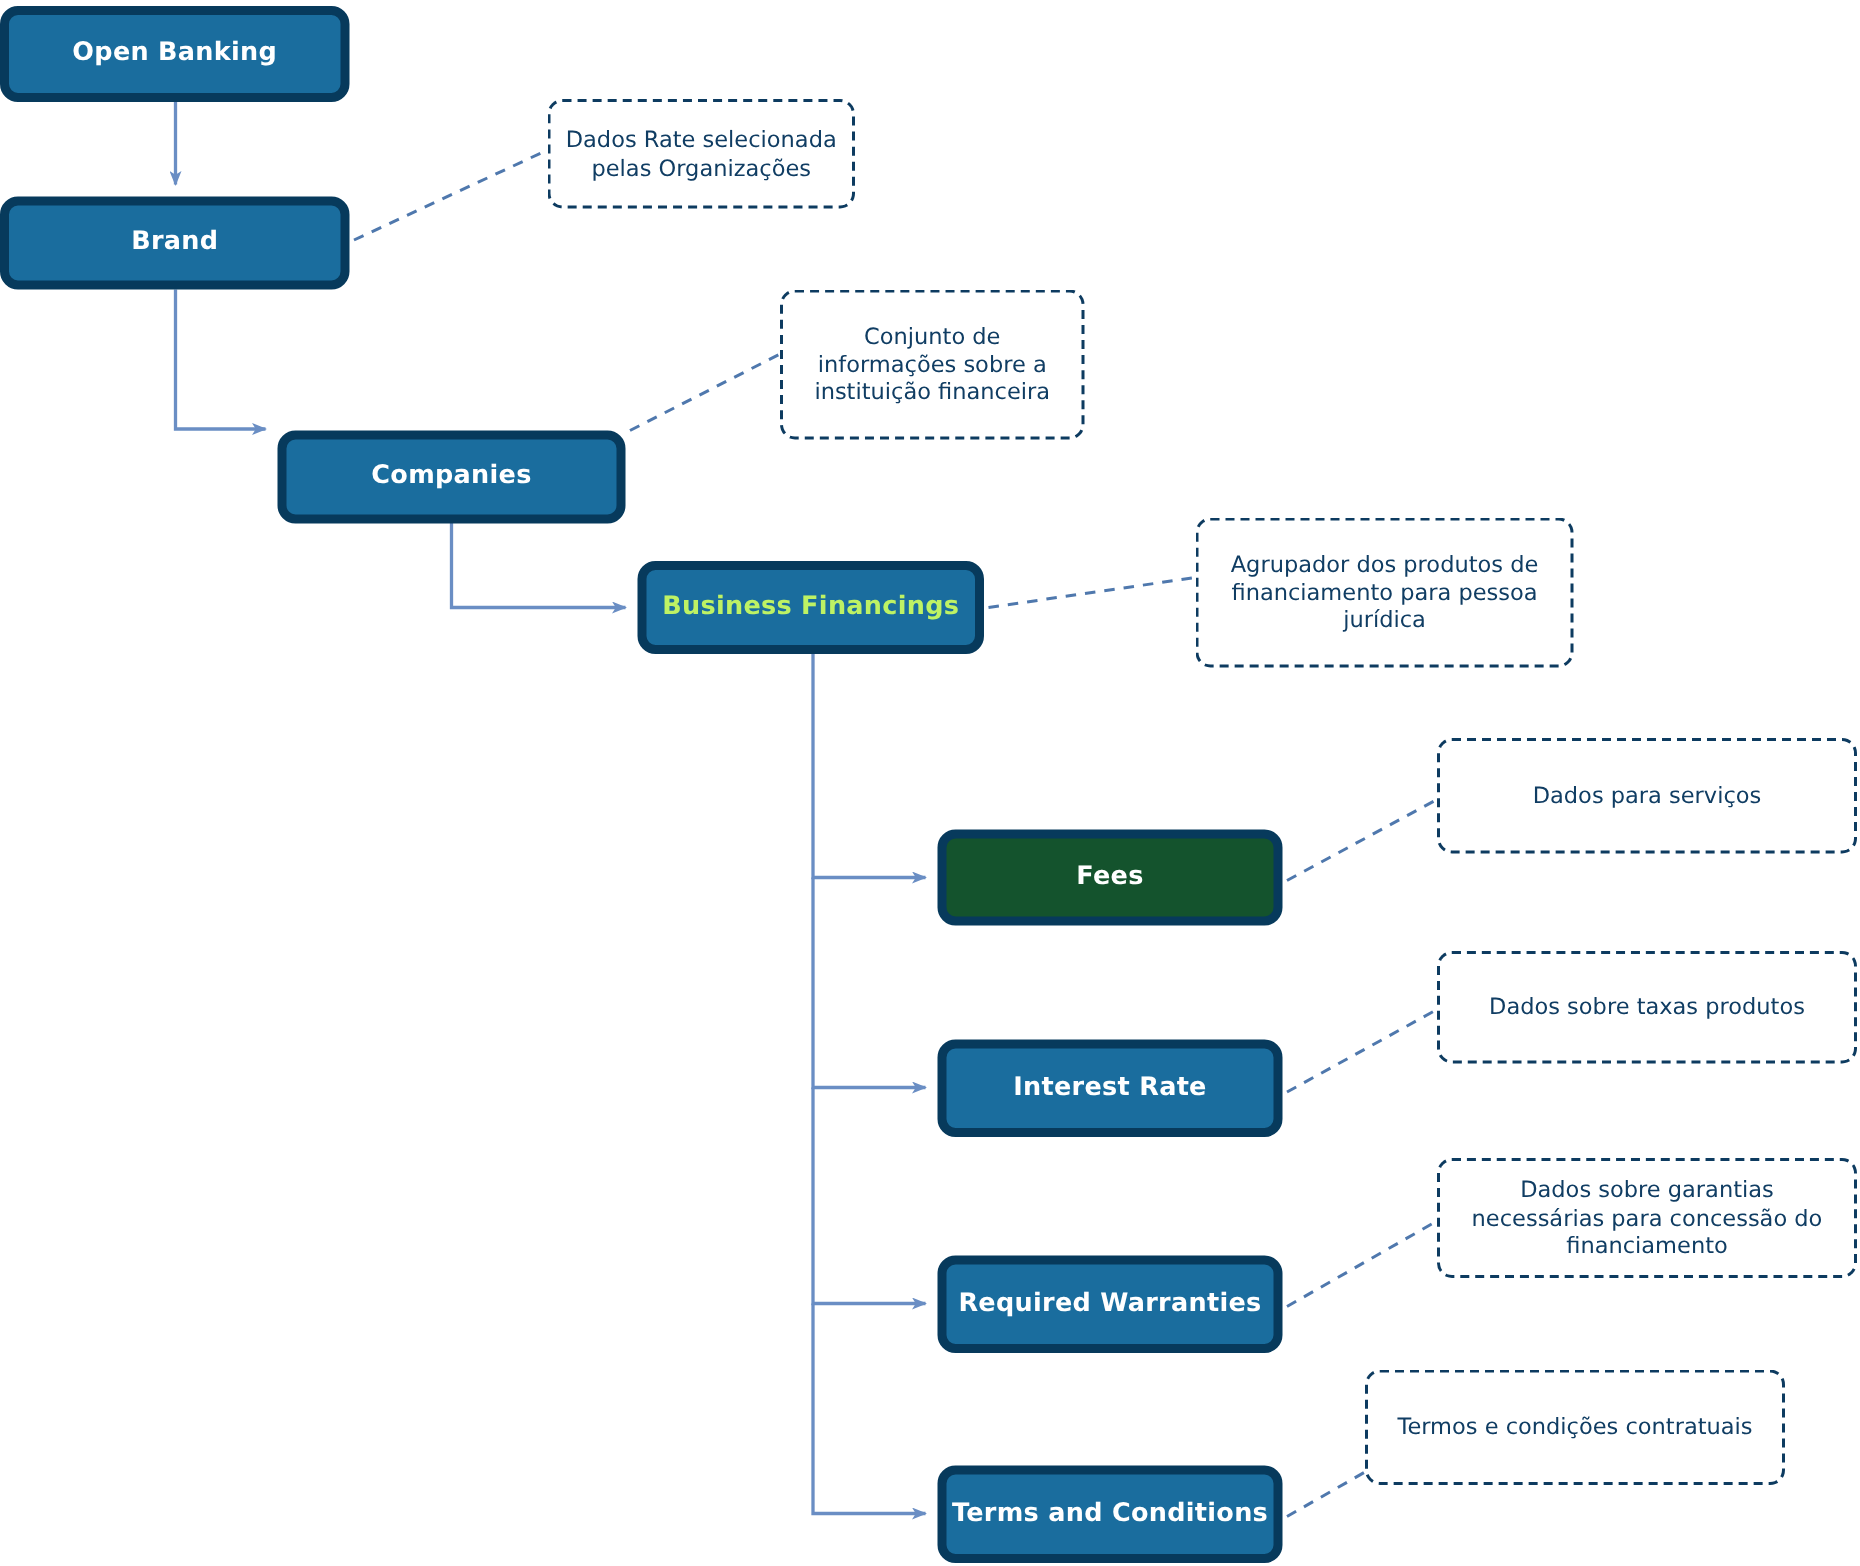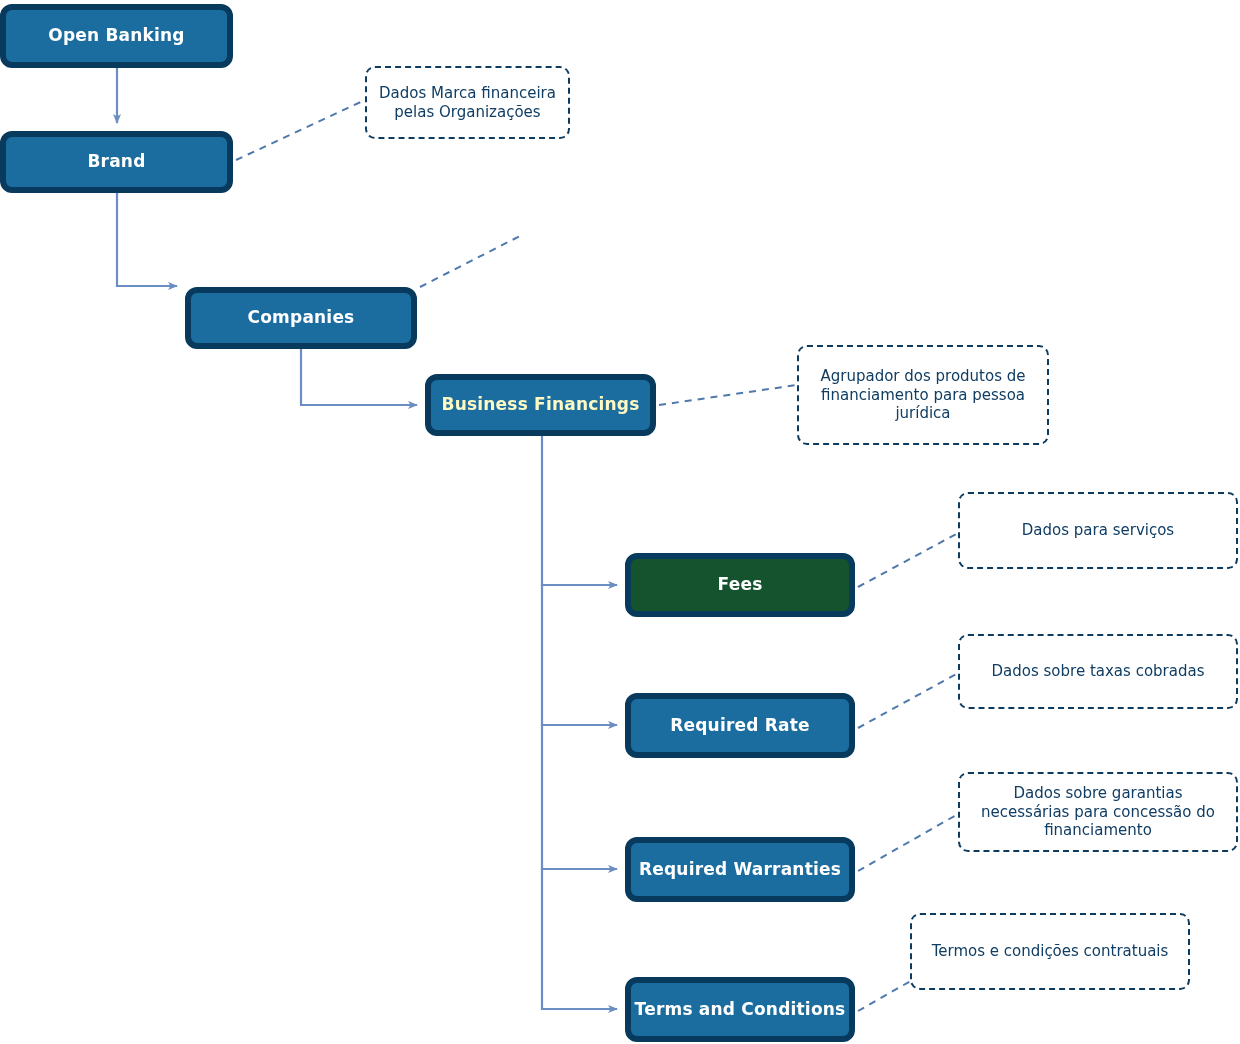--- a/index.html
+++ b/index.html
@@ -121,36 +121,37 @@
       <path d="M858,1011 L958,954" stroke="#4f78ad" stroke-width="2" stroke-dasharray="7 6" fill="none"></path>
     </g>
   </svg>
 
   <div class="node" style="left: 0px; top: 4px; width: 233px; height: 64px; background: rgb(26, 109, 158); border-color: rgb(7, 58, 92); color: rgb(255, 255, 255);">Open Banking</div>
 
   <div class="node" style="left: 0px; top: 131px; width: 233px; height: 62px; background: rgb(26, 109, 158); border-color: rgb(7, 58, 92); color: rgb(255, 255, 255);">Brand</div>
 
   <div class="node" style="left: 185px; top: 255px; width: 232px; height: 62px; background: rgb(26, 109, 158); border-color: rgb(7, 58, 92); color: rgb(255, 255, 255); margin-top: 32px;">Companies</div>
 
-  <div class="node" style="left: 425px; top: 374px; width: 231px; height: 62px; background: rgb(26, 109, 158); border-color: rgb(7, 58, 92); color: #fef9c3;">Business Financings</div>
+  <div class="node" style="left: 425px; top: 374px; width: 231px; height: 62px; background: rgb(26, 109, 158); border-color: rgb(7, 58, 92); color: #bef264;">Business Financings</div>
 
   <div class="node" style="left: 625px; top: 553px; width: 230px; height: 64px; background: #14532d; border-color: rgb(7, 58, 92); color: rgb(255, 255, 255);">Fees</div>
 
-  <div class="node" style="left: 625px; top: 693px; width: 230px; height: 65px; background: rgb(26, 109, 158); border-color: rgb(7, 58, 92); color: rgb(255, 255, 255);">Required Rate</div>
+  <div class="node" style="left: 625px; top: 693px; width: 230px; height: 65px; background: rgb(26, 109, 158); border-color: rgb(7, 58, 92); color: rgb(255, 255, 255);">Interest Rate</div>
 
   <div class="node" style="left: 625px; top: 837px; width: 230px; height: 65px; background: rgb(26, 109, 158); border-color: rgb(7, 58, 92); color: rgb(255, 255, 255);">Required Warranties</div>
 
   <div class="node" style="left: 625px; top: 977px; width: 230px; height: 65px; background: rgb(26, 109, 158); border-color: rgb(7, 58, 92); color: rgb(255, 255, 255);">Terms and Conditions</div>
 
-  <div class="note" style="left: 365px; top: 66px; width: 205px; height: 73px; border-color: rgb(13, 59, 96); color: rgb(16, 61, 99);">Dados Marca financeira pelas Organizações</div>
+  <div class="note" style="left: 365px; top: 66px; width: 205px; height: 73px; border-color: rgb(13, 59, 96); color: rgb(16, 61, 99);">Dados Rate selecionada pelas Organizações</div>
 
+  <div class="note" style="left: 520px; top: 193px; width: 203px; height: 100px; border-color: rgb(13, 59, 96); color: rgb(16, 61, 99);">Conjunto de informações sobre a instituição financeira</div>
 
   <div class="note" style="left: 797px; top: 345px; width: 252px; height: 100px; border-color: rgb(13, 59, 96); color: rgb(16, 61, 99);">Agrupador dos produtos de financiamento para pessoa jurídica</div>
 
   <div class="note" style="left: 958px; top: 492px; width: 280px; height: 77px; border-color: rgb(13, 59, 96); color: rgb(16, 61, 99);">Dados para serviços</div>
 
-  <div class="note" style="left: 958px; top: 634px; width: 280px; height: 75px; border-color: rgb(13, 59, 96); color: rgb(16, 61, 99);">Dados sobre taxas cobradas</div>
+  <div class="note" style="left: 958px; top: 634px; width: 280px; height: 75px; border-color: rgb(13, 59, 96); color: rgb(16, 61, 99);">Dados sobre taxas produtos</div>
 
   <div class="note" style="left: 958px; top: 772px; width: 280px; height: 80px; border-color: rgb(13, 59, 96); color: rgb(16, 61, 99);">Dados sobre garantias necessárias para concessão do financiamento</div>
 
   <div class="note" style="left: 910px; top: 913px; width: 280px; height: 77px; border-color: rgb(13, 59, 96); color: rgb(16, 61, 99);">Termos e condições contratuais</div>
 
 </div>
 
 </body></html>

